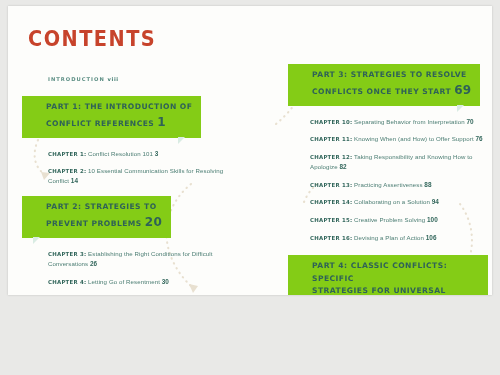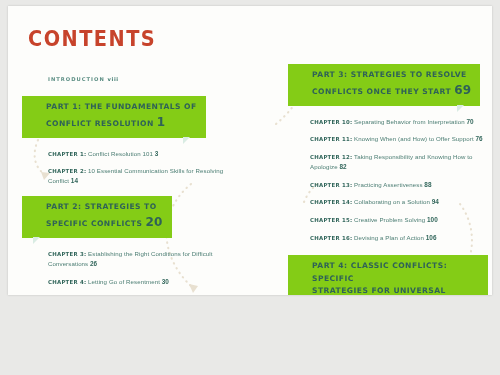--- a/index.html
+++ b/index.html
@@ -166,43 +166,43 @@
 
   <div class="column" id="col-left">
 
     <div class="intro-line">
       <span>INTRODUCTION</span>
       <span class="pg">viii</span>
     </div>
 
     <div class="part-block">
       <div class="part-bubble">
-        <span>PART 1: THE FUNDAMENTALS OF</span><br>
-        <span>CONFLICT RESOLUTION</span>
+        <span>PART 1: THE INTRODUCTION OF</span><br>
+        <span>CONFLICT REFERENCES</span>
         <span class="pgnum">1</span>
         <span class="tail"></span>
       </div>
       <div class="chapters">
         <div class="chapter">
           <span class="lead">CHAPTER 1:</span>
           <span class="ttl">Conflict Resolution 101</span>
           <span class="pg">3</span>
         </div>
         <div class="chapter">
           <span class="lead">CHAPTER 2:</span>
           <span class="ttl">10 Essential Communication Skills for Resolving Conflict</span>
           <span class="pg">14</span>
         </div>
       </div>
     </div>
 
     <div class="part-block" style="margin-top:4px;">
       <div class="part-bubble tail-left">
         <span>PART 2: STRATEGIES TO</span><br>
-        <span>SPECIFIC CONFLICTS</span>
+        <span>PREVENT PROBLEMS</span>
         <span class="pgnum">20</span>
         <span class="tail"></span>
       </div>
       <div class="chapters">
         <div class="chapter">
           <span class="lead">CHAPTER 3:</span>
           <span class="ttl">Establishing the Right Conditions for Difficult Conversations</span>
           <span class="pg">26</span>
         </div>
         <div class="chapter">

